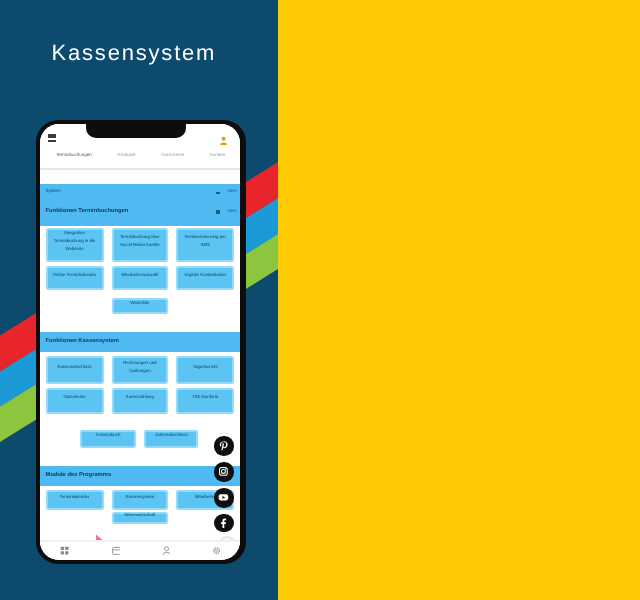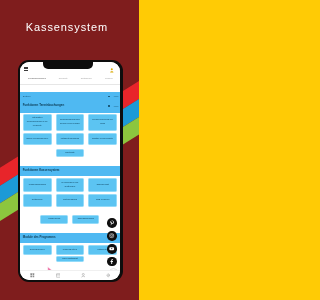--- a/index.html
+++ b/index.html
@@ -1,18 +1,18 @@
 <!DOCTYPE html>
 <html><head>
 <meta charset="utf-8">
 <style>
   html,body{margin:0;padding:0;}
   body{width:139px;height:300px;overflow:hidden;background:#FFCB05;
        font-family:"Liberation Sans",sans-serif;}
-  #root{position:relative;width:139px;height:300px;overflow:hidden;background:#7f1d1d;}
+  #root{position:relative;width:139px;height:300px;overflow:hidden;background:#0c4a6e;}
 
   .stripes{position:absolute;left:0;top:0;width:139px;height:300px;}
 
   .title{position:absolute;left:0;top:21.6px;width:133px;text-align:center;
          color:#ffffff;font-size:11px;font-weight:400;letter-spacing:0.9px;
          line-height:11px;text-indent:0.9px;}
 
   
   .phone{position:absolute;left:17.6px;top:60.4px;width:105.7px;height:221.4px;
          background:#0d0d0d;border-radius:11px;}

